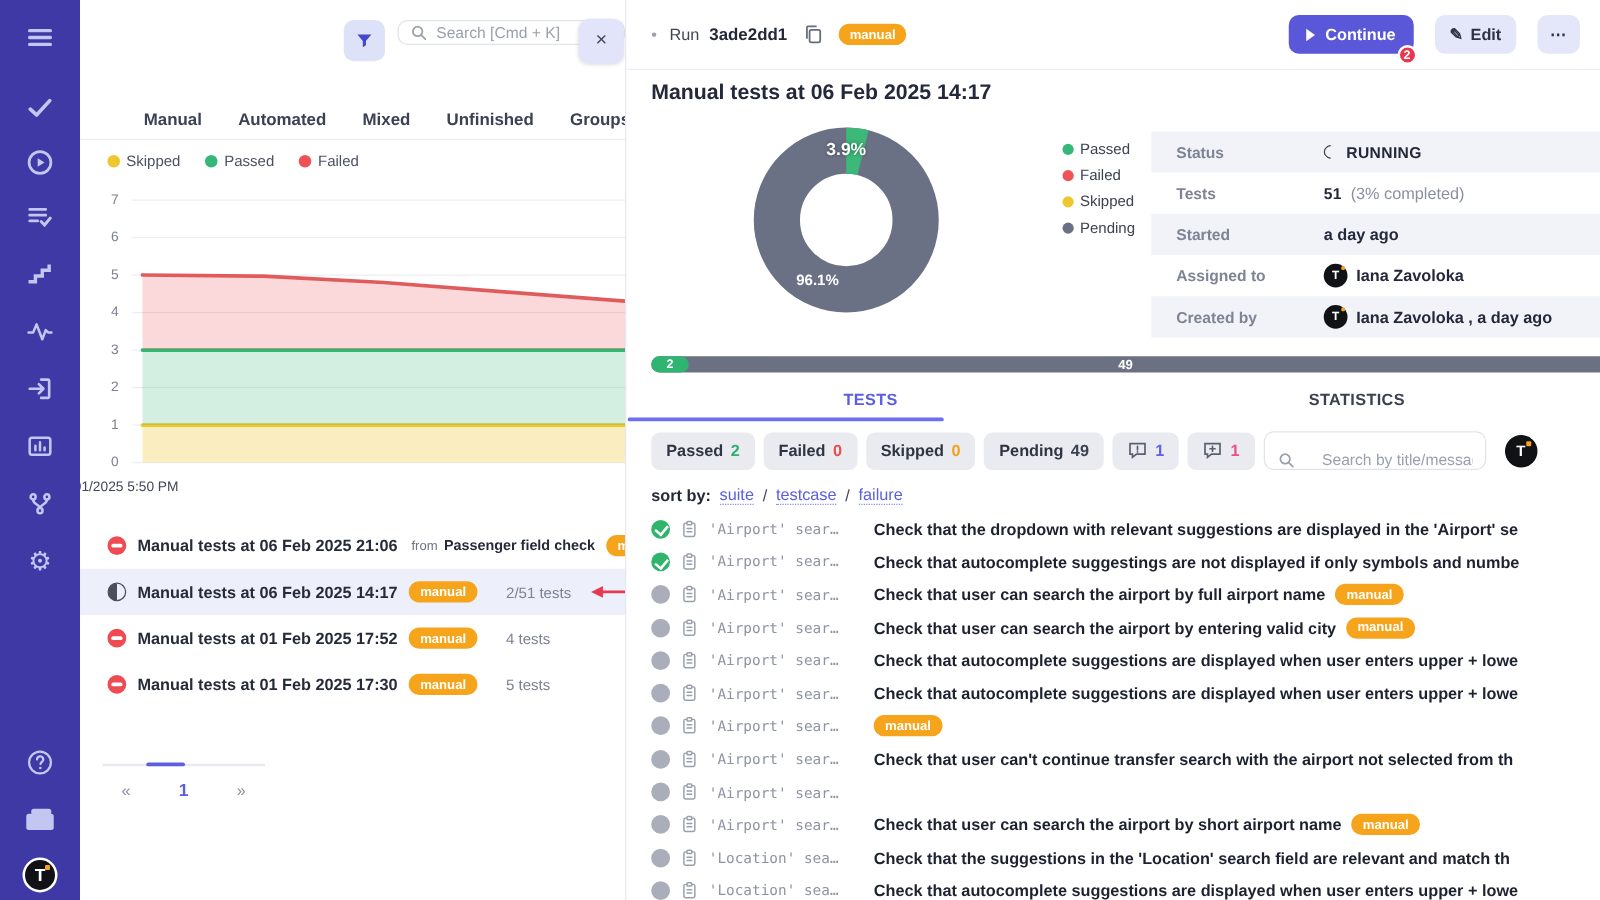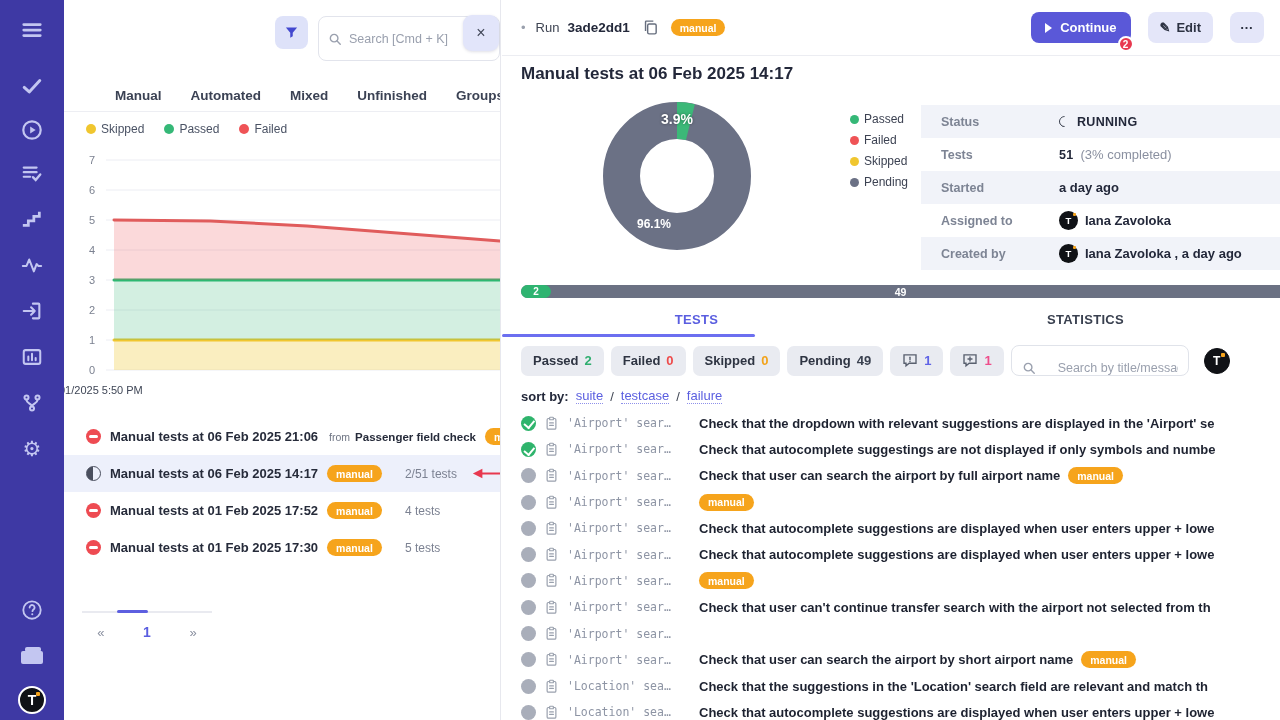--- a/index.html
+++ b/index.html
@@ -24,21 +24,21 @@
     background:#c3c6f1; border-radius:2px; }
 
   
   .lp { position:absolute; left:64px; top:0; width:437px; height:720px; background:#fff;
     border-right:1px solid #e7e8ee; overflow:hidden; }
   .bc { position:absolute; left:20px; top:20px; font-size:17px; font-weight:bold; white-space:nowrap; }
   .bc .sep { color:#9aa0ad; margin:0 7px; font-weight:bold; }
   .filter-btn { position:absolute; left:211px; top:16px; width:33px; height:33px; background:#dee2f9;
     border:none; border-radius:8px; display:flex; align-items:center; justify-content:center; cursor:pointer; }
   .filter-btn svg { width:15px; height:15px; color:#4348cf; }
-  .lp-search { position:absolute; left:254px; top:16px; width:182px; height:45px;
+  .lp-search { position:absolute; left:254px; top:16px; width:182px; height:20px;
     border:1px solid #e2e4ec; border-radius:8px; background:#fff; display:flex; align-items:center;
     padding:0 9px; gap:7px; }
   .lp-search svg, .rp-search svg { width:14px; height:14px; color:#9aa0ae; flex:0 0 auto; }
   .lp-search input, .rp-search input { border:none; outline:none; width:100%; font-size:12.5px;
     color:#3a4050; font-family:inherit; background:transparent; }
   .lp-search input::placeholder, .rp-search input::placeholder { color:#9aa0ae; }
   .close-btn { position:absolute; left:399px; top:15px; width:36px; height:36px; background:#e2e5fa;
     border:none; border-radius:9px; font-size:16px; color:#434959; cursor:pointer;
     box-shadow:0 1px 3px rgba(40,40,90,.15); }
   .lp-tabs { position:absolute; left:0; top:79px; width:100%; height:33px; display:flex;
@@ -633,20 +633,21 @@
       </div>
 
       <div class="t-row">
         <span class="tst ts-pend"></span>
         <svg class="clip-ic" viewBox="0 0 24 24" fill="none" stroke="currentColor" stroke-width="1.9">
           <rect x="5" y="4" width="14" height="17" rx="2"></rect>
           <rect x="9" y="2" width="6" height="4" rx="1" fill="#fff"></rect>
           <path d="M9 11h6M9 15h6" stroke-linecap="round"></path>
         </svg>
         <span class="t-suite">'Airport' sear…</span>
+        <span class="t-title">Check that user can search the airport by entering valid city</span>
         <span class="manual">manual</span>
       </div>
 
       <div class="t-row">
         <span class="tst ts-pend"></span>
         <svg class="clip-ic" viewBox="0 0 24 24" fill="none" stroke="currentColor" stroke-width="1.9">
           <rect x="5" y="4" width="14" height="17" rx="2"></rect>
           <rect x="9" y="2" width="6" height="4" rx="1" fill="#fff"></rect>
           <path d="M9 11h6M9 15h6" stroke-linecap="round"></path>
         </svg>

